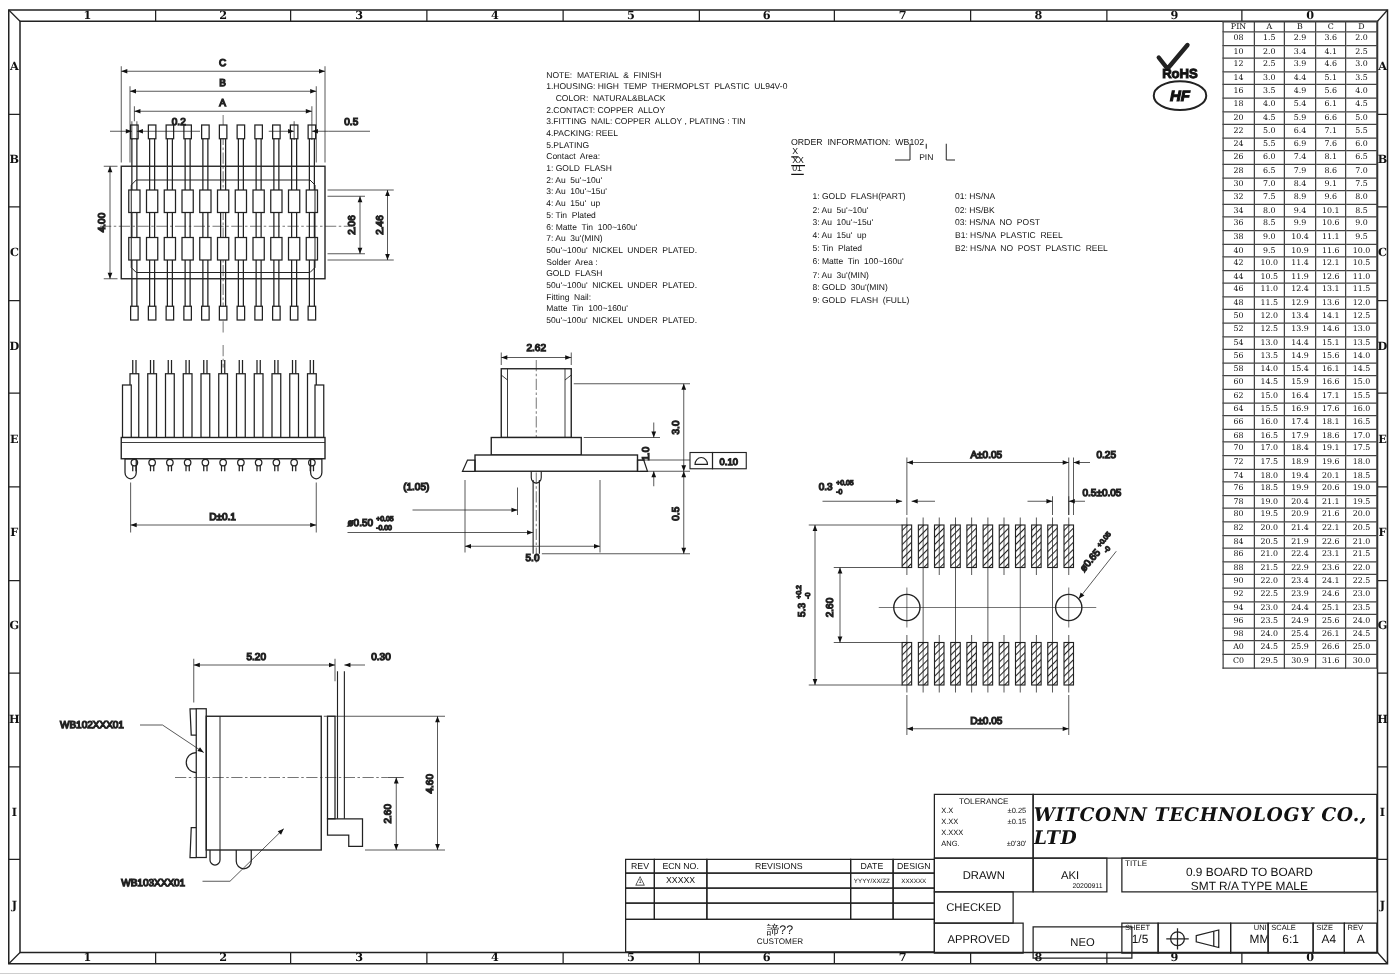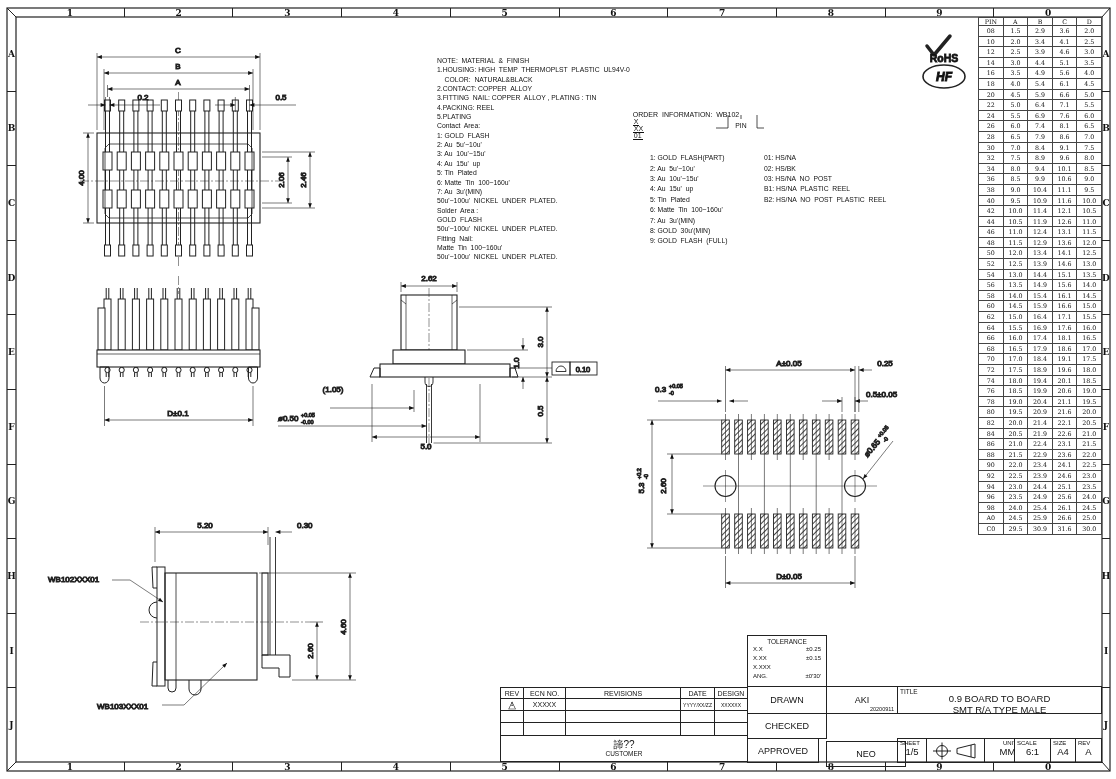--- a/index.html
+++ b/index.html
@@ -849,35 +849,36 @@
         </div>
       <div class="tol-row">
           <span>X.XXX</span>
           <span></span>
         </div>
       <div class="tol-row">
           <span>ANG.</span>
           <span>±0'30'</span>
         </div>
     </div>
+    <div id="company-box" class="abs cell" style="left:826px;top:635px;width:276px;height:52px;">WITCONN TECHNOLOGY CO., LTD</div>
 
     <div class="abs cell lbl-cell" style="left:747px;top:686px;width:80px;height:28px;">DRAWN</div>
-    <div class="abs cell name-cell" style="left:826px;top:686px;width:72px;height:28px;">
+    <div class="abs cell name-cell" style="left:826px;top:686px;width:60px;height:28px;">
       <span>AKI</span>
       <span class="sub-date">20200911</span>
     </div>
     <div class="abs cell" style="left:897px;top:686px;width:205px;height:28px;align-items:flex-start;">
       <span class="corner-lbl">TITLE</span>
       <div class="title-lines">
         <div>0.9  BOARD  TO  BOARD</div>
         <div>SMT  R/A  TYPE  MALE</div>
       </div>
     </div>
 
-    <div class="abs cell lbl-cell" style="left:747px;top:713px;width:80px;height:26px;">CHECKED</div>
+    <div class="abs cell lbl-cell" style="left:747px;top:713px;width:64px;height:26px;">CHECKED</div>
     <div class="abs cell name-cell" style="left:826px;top:713px;width:80px;height:26px;">NEO</div>
 
     <div class="abs cell lbl-cell" style="left:747px;top:738px;width:72px;height:25px;">APPROVED</div>
 
     <div class="abs cell small-cell" style="left:897px;top:738px;width:30px;height:25px;">
       <span class="lab">SHEET</span>
       <span class="val">1/5</span>
     </div>
     <div class="abs cell" style="left:926px;top:738px;width:59px;height:25px;">
       <svg width="52" height="20" viewBox="0 0 52 20">

